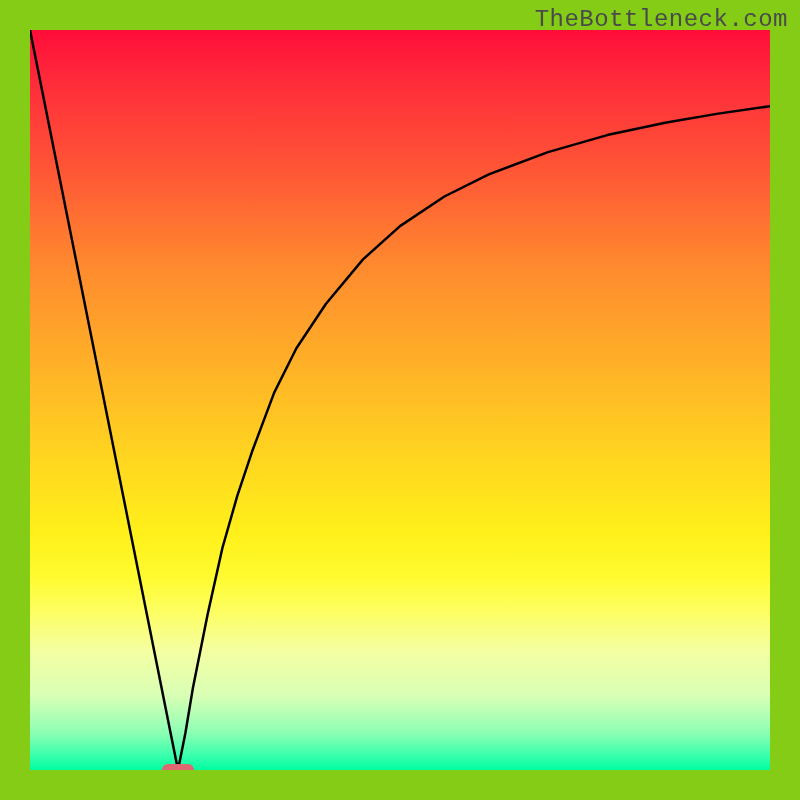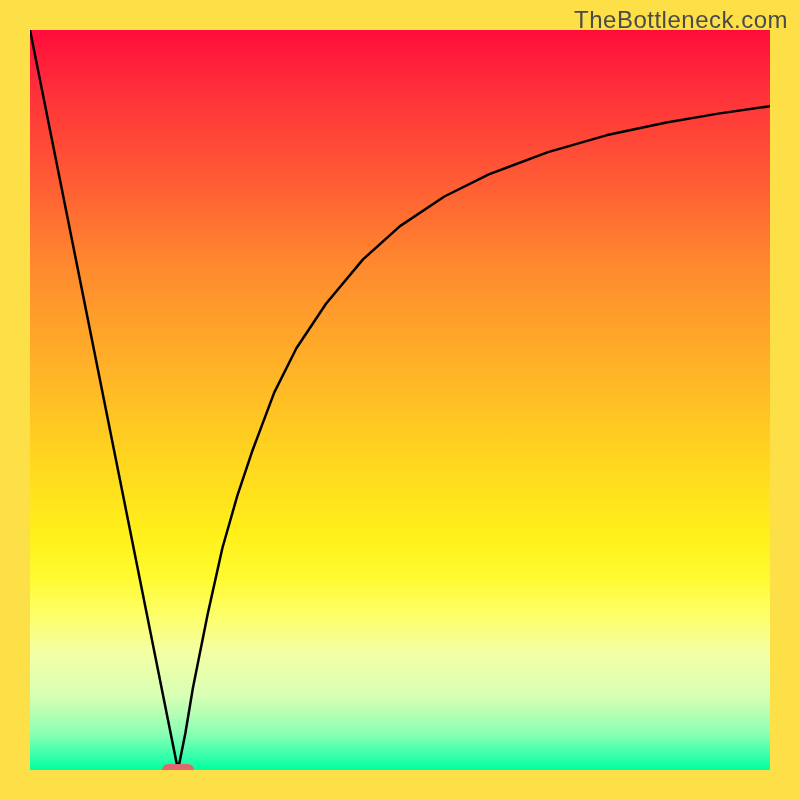--- a/index.html
+++ b/index.html
@@ -7,23 +7,24 @@
     padding: 0;
     width: 800px;
     height: 800px;
     overflow: hidden;
     background: #000;
     font-family: Arial, Helvetica, sans-serif;
   }
   .frame {
     width: 800px;
     height: 800px;
-    background: #fde047;
+    background: #84cc16;
     position: relative;
     box-sizing: border-box;
+    font-family: Liberation Mono, monospace;
   }
   .watermark {
     position: absolute;
     top: 6px;
     right: 12px;
     color: #4a4a4a;
     font-size: 24px;
     font-weight: 400;
     letter-spacing: 0.5px;
     user-select: none;

